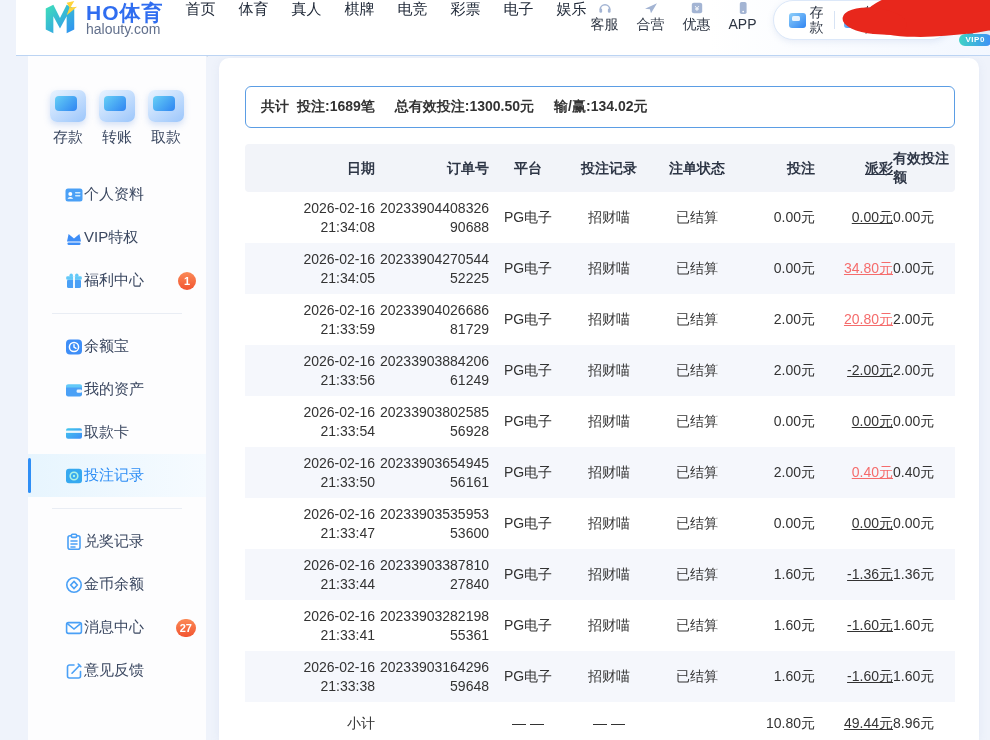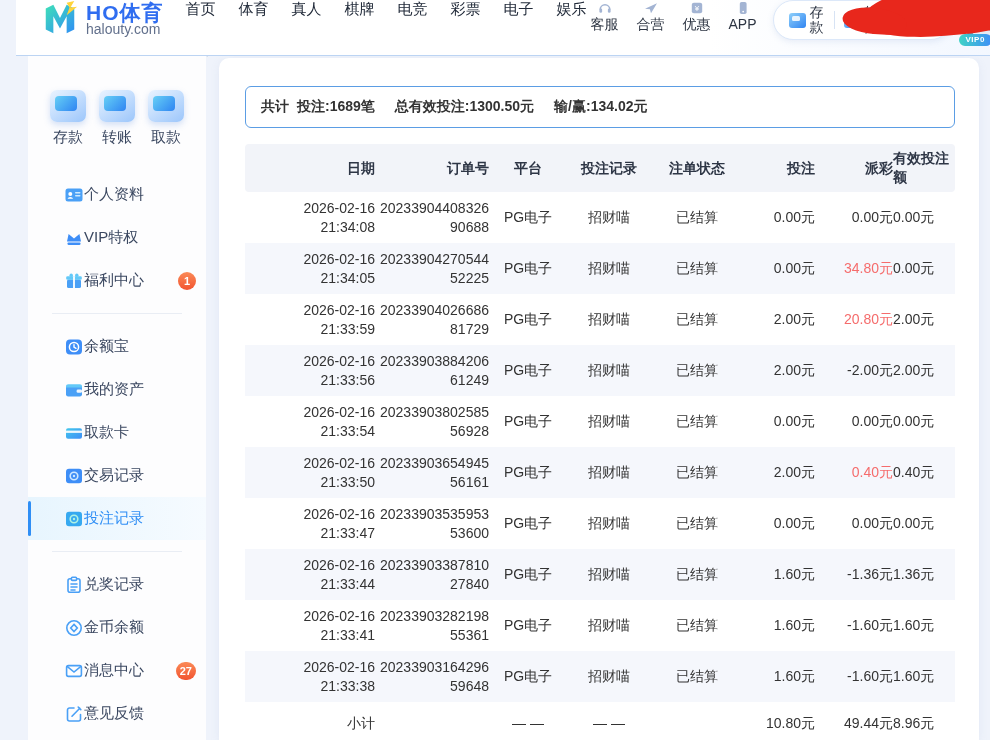--- a/index.html
+++ b/index.html
@@ -70,21 +70,21 @@
   .trow.alt { background:#f5f7fc; }
   .tfoot { min-height:42px; }
   .cell { padding:4px 0; line-height:1.35; }
   .c-date  { width:130px; text-align:right; }
   .c-date span { display:block; }
   .c-order { width:114px; text-align:right; word-break:break-all; }
   .c-platform { width:78px; text-align:center; }
   .c-content  { width:84px; text-align:center; }
   .c-status   { width:92px; text-align:center; }
   .c-bet    { width:72px; text-align:right; }
-  .c-payout { width:78px; text-align:right; }
+  .c-payout { width:78px; text-align:right;text-decoration:underline; }
   .c-valid  { width:62px; text-align:left; }
   .red { color:#f56c6c; }
 
   svg { display:block; }
 </style>
 </head>
 <body>
 
 <header class="hdr">
   <div class="logo">
@@ -276,30 +276,20 @@
               <stop offset="0" stop-color="#43c8ec"></stop>
               <stop offset="1" stop-color="#3e8ef7"></stop>
             </linearGradient>
           </defs>
           <rect x="2" y="5.2" width="16" height="10.6" rx="2" fill="url(#cardg)"></rect>
           <rect x="2" y="7.6" width="16" height="2.3" fill="#fff" opacity=".9"></rect>
         </svg>
     </span>
     <span>取款卡</span>
   </div>
-  <div class="side-item">
-    <span class="ic">
-      <svg width="20" height="20" viewBox="0 0 20 20">
-          <rect x="2" y="2.8" width="16" height="14.4" rx="3" fill="#3e8ef7"></rect>
-          <circle cx="10" cy="10" r="3.8" stroke="#cfe9ff" stroke-width="1.6" fill="none"></circle>
-          <circle cx="10" cy="10" r="1.2" fill="#cfe9ff"></circle>
-        </svg>
-    </span>
-    <span>交易记录</span>
-  </div>
   <div class="side-item active">
     <span class="ic">
       <svg width="20" height="20" viewBox="0 0 20 20">
           <rect x="2" y="2.8" width="16" height="14.4" rx="3" fill="#36a9f0"></rect>
           <circle cx="10" cy="10" r="3.8" stroke="#aef2e3" stroke-width="1.6" fill="none"></circle>
           <circle cx="10" cy="10" r="1.2" fill="#aef2e3"></circle>
         </svg>
     </span>
     <span>投注记录</span>
   </div>

